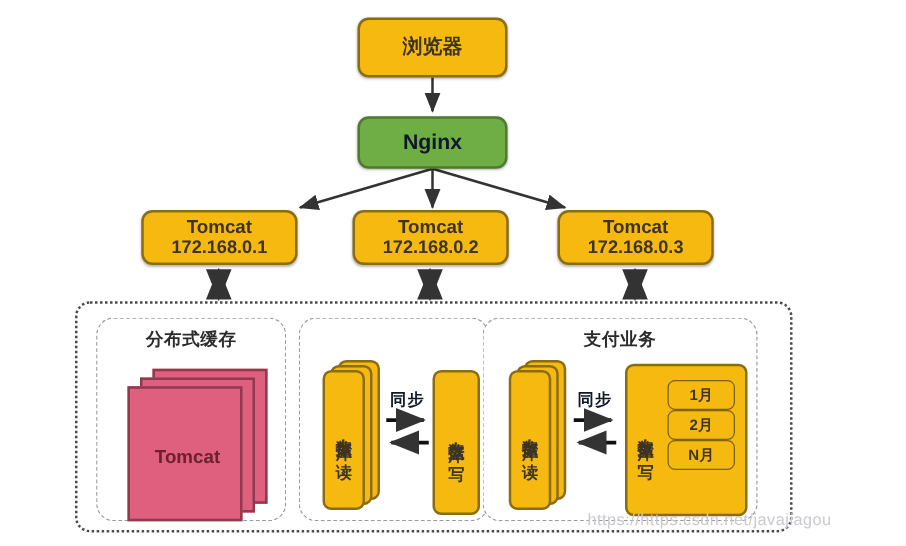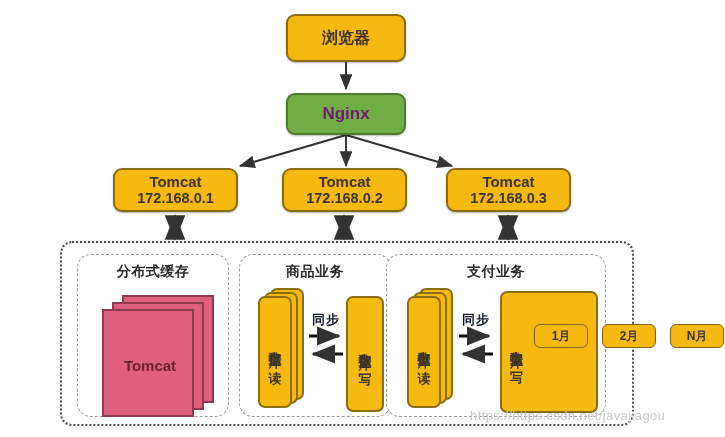--- a/index.html
+++ b/index.html
@@ -33,21 +33,21 @@
     line-height: 1.18;
   }
   .node.amber {
     background: #F5B90F;
     border: 2px solid #8a6d12;
     box-shadow: 0 1px 2px rgba(0,0,0,.28);
   }
   .node.green {
     background: #6FAE44;
     border: 2px solid #4f7a2f;
-    color: #701a75;
+    color: #0f172a;
     box-shadow: 0 1px 2px rgba(0,0,0,.28);
   }
 
   #browser-node { left: 286px; top: 14px; width: 120px; height: 48px; font-size: 16px; }
   #nginx-node   { left: 286px; top: 93px; width: 120px; height: 42px; font-size: 17px; }
 
   .tomcat-node { width: 125px; height: 44px; font-size: 15px; }
   .tomcat-node .line2 { font-size: 14.5px; }
   #tomcat-0 { left: 113px; top: 168px; }
   #tomcat-1 { left: 282px; top: 168px; }
@@ -175,23 +175,22 @@
     color: #3d3326;
     display: flex;
     align-items: center;
     justify-content: center;
     width: 54px;
     height: 24px;
   }
   .month-col {
     position: absolute;
     display: flex;
-    flex-direction: row;
-    gap: 14px;
-    margin-top: 20px;
+    flex-direction: column;
+    gap: 0;
   }
 
   
   #watermark {
     position: absolute;
     left: 470px;
     top: 408px;
     font-size: 13px;
     color: #c9c9cf;
     letter-spacing: .4px;
@@ -254,21 +253,20 @@
       <div class="stack-wrap" id="redis-stack">
         <div class="card redis-card" style="left:20px; top:0px;"></div>
         <div class="card redis-card" style="left:10px; top:7px;"></div>
         <div class="card redis-card" style="left:0px; top:14px;">
           <div class="redis-label">Tomcat</div>
         </div>
       </div>
     </div>
 
     <div class="panel" id="panel-product">
-      <div class="panel-title">商品业务</div>
 
       <div class="db-read-stack" style="left:18px; top:33px;">
         <div class="card db-card db-read-card" style="left:12px; top:0px;"></div>
         <div class="card db-card db-read-card" style="left:6px; top:4px;"></div>
         <div class="card db-card db-read-card db-read-front" style="left:0px; top:8px;">
           <span class="vtext">数据库·读</span>
         </div>
       </div>
 
       <div class="sync-group" style="left:63px; top:58px;">

